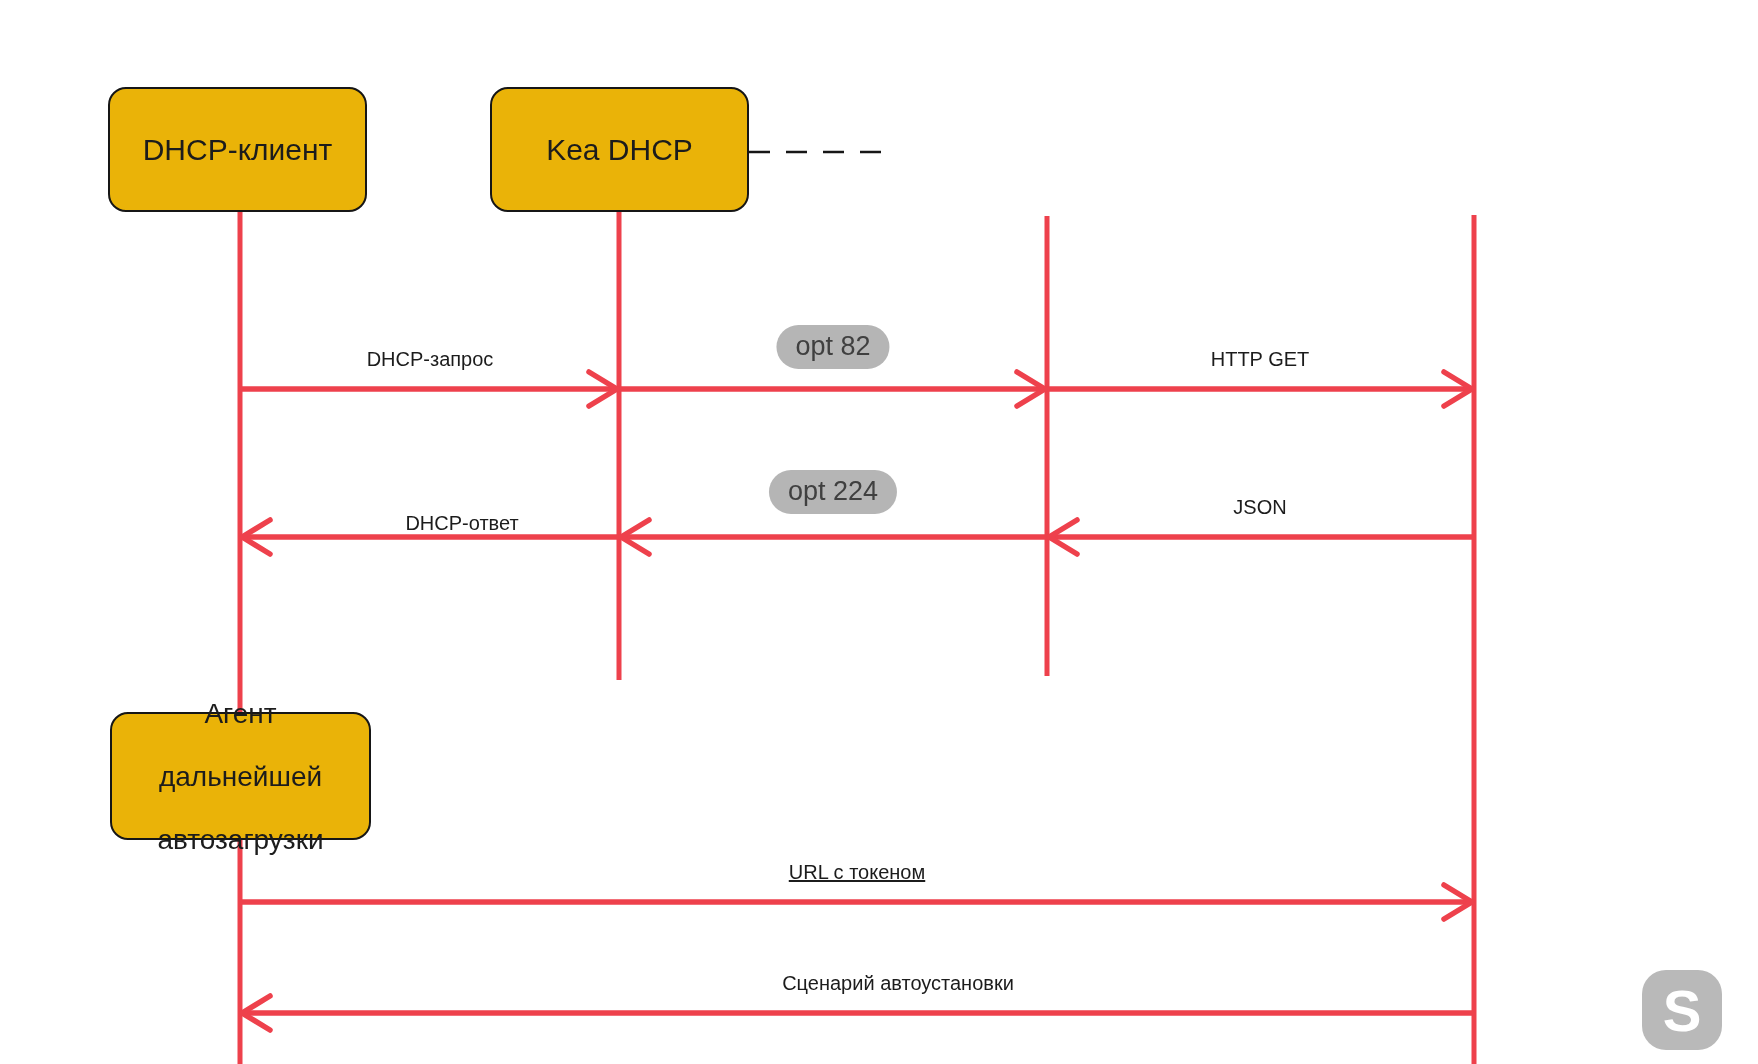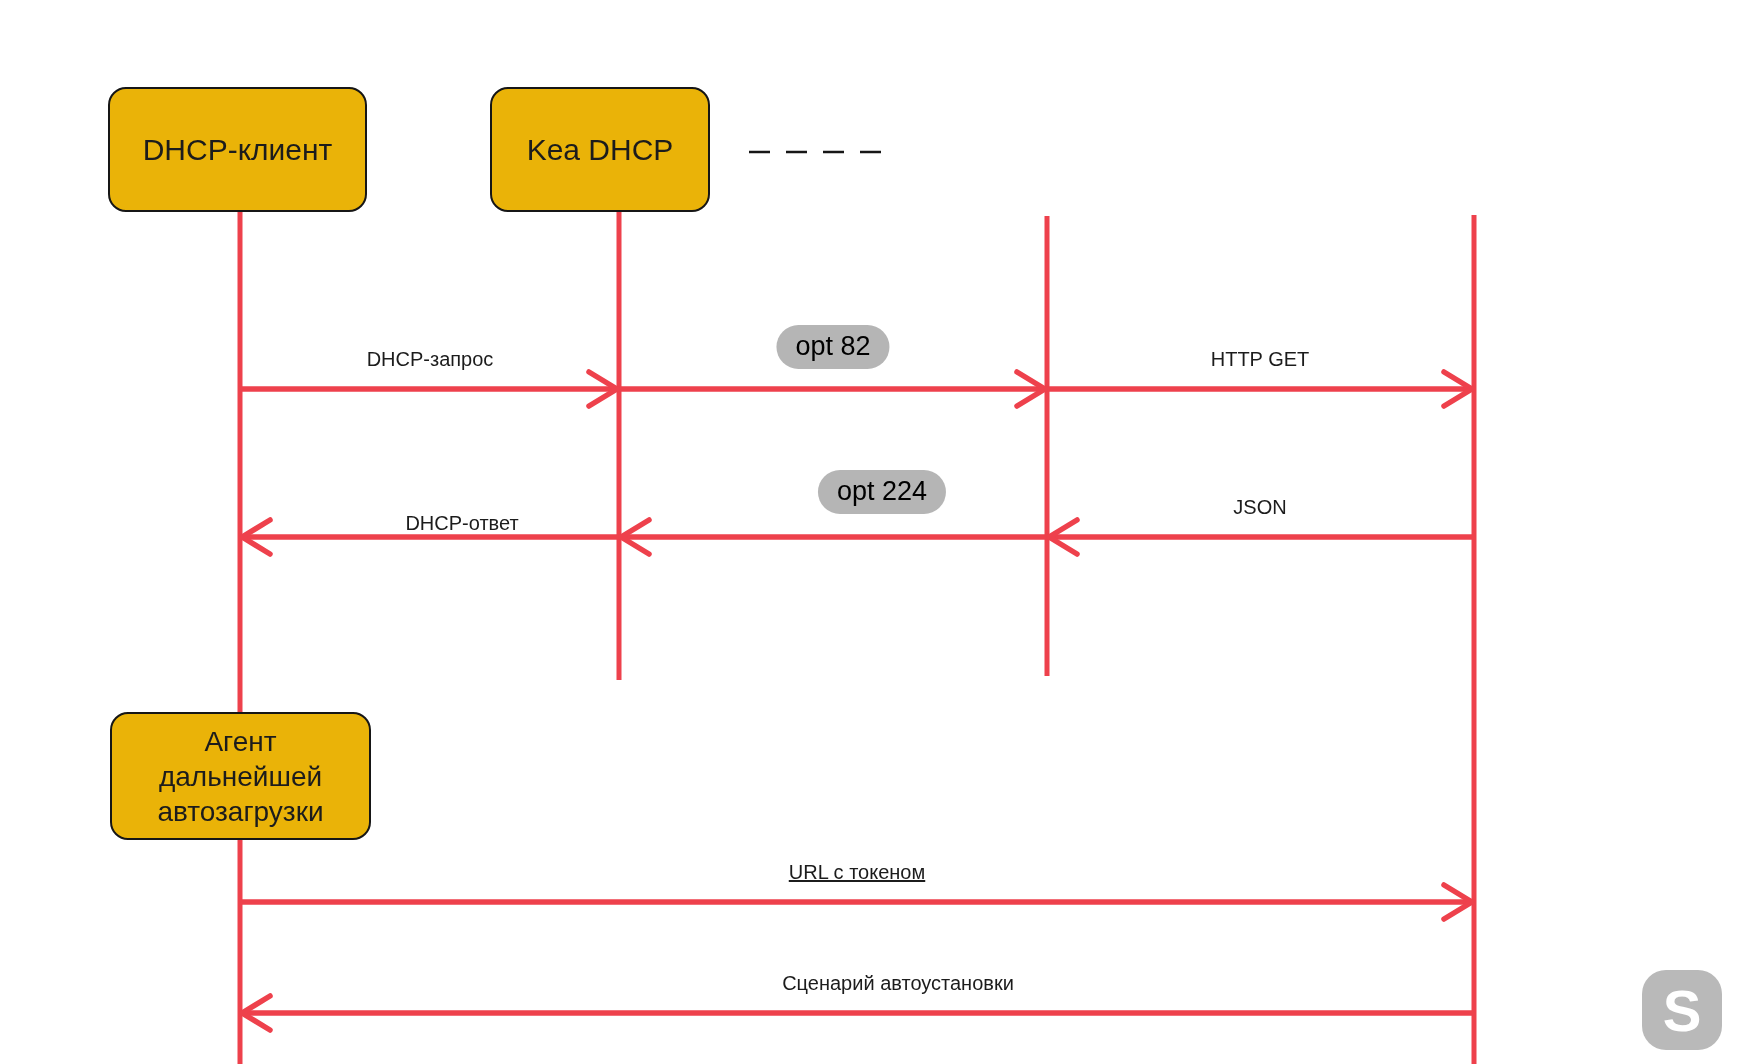--- a/index.html
+++ b/index.html
@@ -29,21 +29,21 @@
   .msg-label{
     position:absolute;
     transform:translateX(-50%);
     font-size:20px;
     white-space:nowrap;
   }
   .badge{
     position:absolute;
     transform:translateX(-50%);
     background:#b5b5b5;
-    color:#000000;
+    color:#404040;
     font-size:27px;
     line-height:27px;
     padding:8px 19px 9px 19px;
     border-radius:22px;
     white-space:nowrap;
   }
   .logo{
     position:absolute;
     left:1642px;top:970px;
     width:80px;height:80px;
@@ -83,39 +83,39 @@
     <path d="M1444 885 L1472 902 L1444 919" fill="none" stroke="#ee414c" stroke-width="5.5" stroke-linecap="round" stroke-linejoin="round"></path>
 
     <line x1="243" y1="1013" x2="1474" y2="1013" stroke="#ee414c" stroke-width="5.5"></line>
     <path d="M270 996 L242 1013 L270 1030" fill="none" stroke="#ee414c" stroke-width="5.5" stroke-linecap="round" stroke-linejoin="round"></path>
   </svg>
 
   <div class="actor" style="left:108px;top:87px;width:259px;height:125px;">
     <span>DHCP-клиент</span>
   </div>
 
-  <div class="actor" style="left:490px;top:87px;width:220px;height:125px;">
+  <div class="actor" style="left:490px;top:87px;width:259px;height:125px;">
     <span>Kea DHCP</span>
   </div>
 
 
 
-  <div class="actor" style="left:110px;top:712px;width:261px;height:128px;font-size:28px;line-height:35px;">
+  <div class="actor" style="left:110px;top:712px;width:261px;height:128px;font-size:28px;line-height:35px;gap:28px;">
     <span>Агент</span>
     <span>дальнейшей</span>
     <span>автозагрузки</span>
   </div>
 
   <div class="msg-label" style="left:430px;top:348px;">DHCP-запрос</div>
   <div class="msg-label" style="left:1260px;top:348px;">HTTP GET</div>
   <div class="msg-label" style="left:430px;top:512px;margin-left:32px;">DHCP-ответ</div>
   <div class="msg-label" style="left:1260px;top:496px;">JSON</div>
   <div class="msg-label" style="left:857px;top:861px;text-decoration:underline;">URL с токеном</div>
   <div class="msg-label" style="left:898px;top:972px;">Сценарий автоустановки</div>
 
   <div class="badge" style="left:833px;top:325px;">opt 82</div>
-  <div class="badge" style="left:882px;top:470px;">opt 224</div>
+  <div class="badge" style="left:833px;top:470px;">opt 224</div>
 
   <div class="logo">
     <span>S</span>
   </div>
 
 </div>
 
 </body></html>

